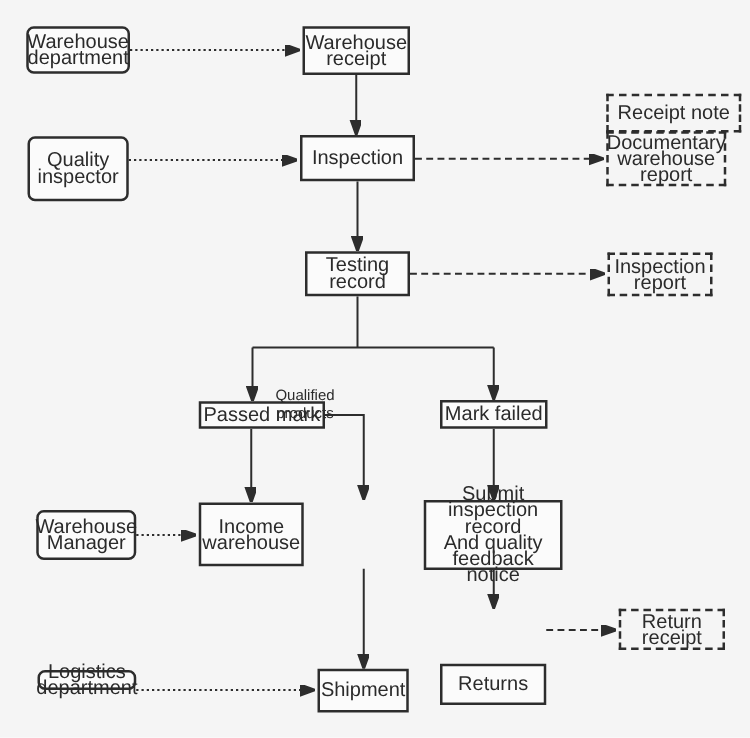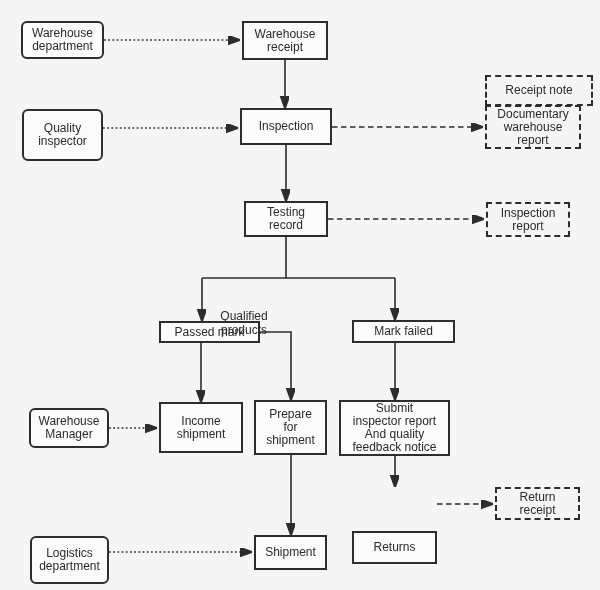--- a/index.html
+++ b/index.html
@@ -32,21 +32,21 @@
   svg.wires path.dashed { stroke-dasharray: 5.5 3.5; }
   #ah-tip { fill: var(--stroke); }
   .node {
     position: absolute;
     box-sizing: border-box;
     display: flex;
     align-items: center;
     justify-content: center;
     text-align: center;
     white-space: pre-line;
-    font-size: 12px;
+    font-size: 16px;
     line-height: 13px;
     background: var(--node-fill);
     border: 2px solid var(--stroke);
   }
   .node.role { border-radius: 6px; }
   .node.doc { border-style: dashed; background: transparent; }
   .edge-label {
     position: absolute;
     font-size: 12px;
     line-height: 14px;
@@ -88,37 +88,34 @@
     <path class="dashed" d="M328,219 L482,219" marker-end="url(#ah)"></path>
     <path class="dashed" d="M437,504 L491,504" marker-end="url(#ah)"></path>
   </svg>
 
   <div class="node role" style="left:21px; top:21px; width:83px; height:38px;">Warehouse
 department</div>
   <div class="node role" style="left:22px; top:109px; width:81px; height:52px;">Quality
 inspector</div>
   <div class="node role" style="left:29px; top:408px; width:80px; height:40px;">Warehouse
 Manager</div>
-  <div class="node role" style="left:30px; top:536px; width:79px; height:48px;">Logistics
+  <div class="node role" style="left:30px; top:536px; width:79px; height:16px;">Logistics
 department</div>
 
   <div class="node" style="left:242px; top:21px; width:86px; height:39px;">Warehouse
 receipt</div>
   <div class="node" style="left:240px; top:108px; width:92px; height:37px;">Inspection</div>
   <div class="node" style="left:244px; top:201px; width:84px; height:36px;">Testing
 record</div>
   <div class="node" style="left:159px; top:321px; width:101px; height:22px;">Passed mark</div>
-  <div class="node" style="left:352px; top:320px; width:103px; height:23px;">Mark failed</div>
+  <div class="node" style="left:352px; top:320px; width:86px; height:23px;">Mark failed</div>
   <div class="node" style="left:159px; top:402px; width:84px; height:51px;">Income
-shipment</div>
-  <div class="node" style="left:254px; top:400px; width:73px; height:55px;">Prepare
-for
-shipment</div>
+warehouse</div>
   <div class="node" style="left:339px; top:400px; width:111px; height:56px;">Submit
-inspector report
+inspection record
 And quality
 feedback notice</div>
   <div class="node" style="left:352px; top:487px; width:85px; height:33px;margin-top:44px;">Returns</div>
   <div class="node" style="left:254px; top:535px; width:73px; height:35px;">Shipment</div>
 
   <div class="node doc" style="left:485px; top:75px; width:108px; height:31px;">Receipt note</div>
   <div class="node doc" style="left:485px; top:105px; width:96px; height:44px;">Documentary
 warehouse
 report</div>
   <div class="node doc" style="left:486px; top:202px; width:84px; height:35px;">Inspection

